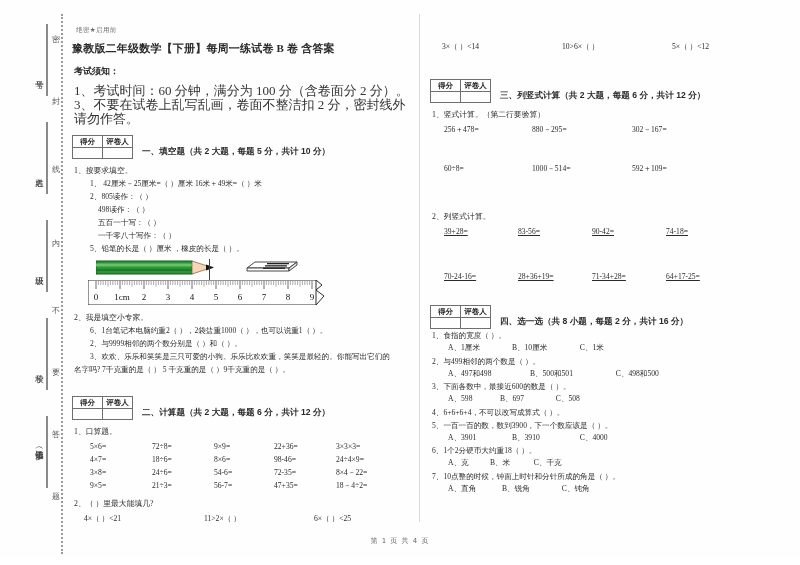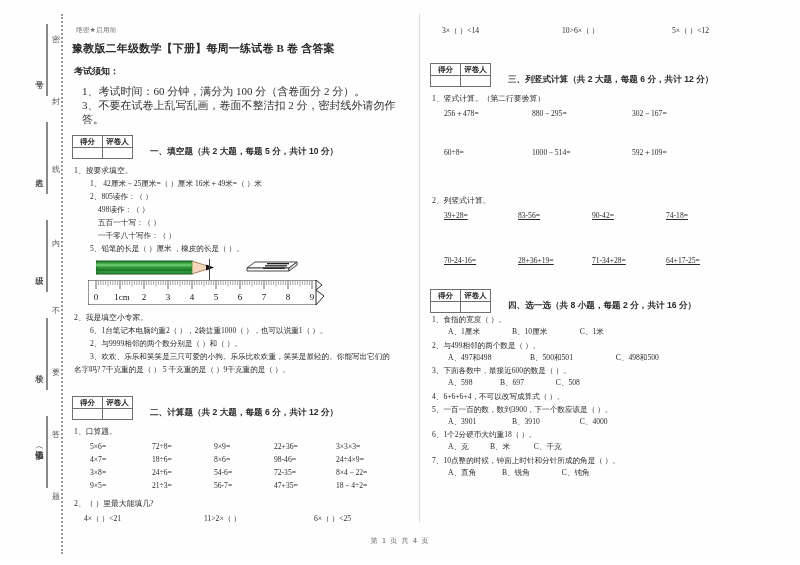--- a/index.html
+++ b/index.html
@@ -92,29 +92,29 @@
     text-align: left;
     margin: 0 0 9px 0;
     letter-spacing: .2px;
   }
   .notice-title {
     font-size: 9px;
     font-weight: bold;
     margin: 0 0 6px 2px;
   }
   .notice-line {
-    font-size: 11px;
+    font-size: 13px;
     line-height: 14px;
-    margin-left: 10px;
+    margin-left: 2px;
     color: #333;
   }
 
   
   .sec-block { margin-top: 9px; }
-  .sec-row { display: flex; align-items: flex-start; gap: 8px; }
+  .sec-row { display: flex; align-items: flex-start; }
   .score-tbl {
     border-collapse: collapse;
     flex: 0 0 auto;
   }
   .score-tbl td, .score-tbl th {
     border: 1px solid #6f6f6f;
     width: 30px;
     height: 11px;
     font-size: 7.5px;
     font-weight: bold;
@@ -470,21 +470,21 @@
       <div class="q-main">2、（        ）里最大能填几?</div>
       <div class="calc-grid g3w">
         <span>4×（       ）&lt;21</span>
         <span>11&gt;2×（       ）</span>
         <span>6×（       ）&lt;25</span>
       </div>
     </div>
 
     <div class="col" id="col-right">
 
-      <div class="calc-grid g3w" style="margin-top:10px">
+      <div class="calc-grid g3w" style="margin-top:26px">
         <span>3×（       ）&lt;14</span>
         <span>10&gt;6×（       ）</span>
         <span>5×（       ）&lt;12</span>
       </div>
 
       <div class="sec-block" style="margin-top:26px">
         <div class="sec-row">
           <table class="score-tbl">
             <tbody>
                 <tr>

